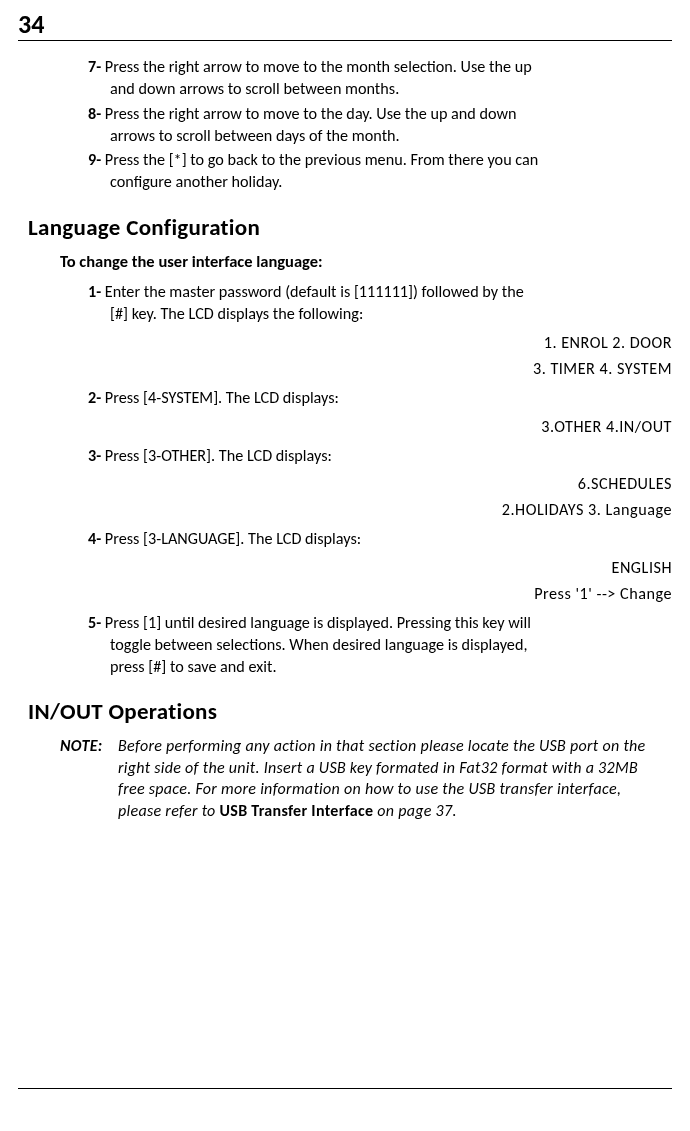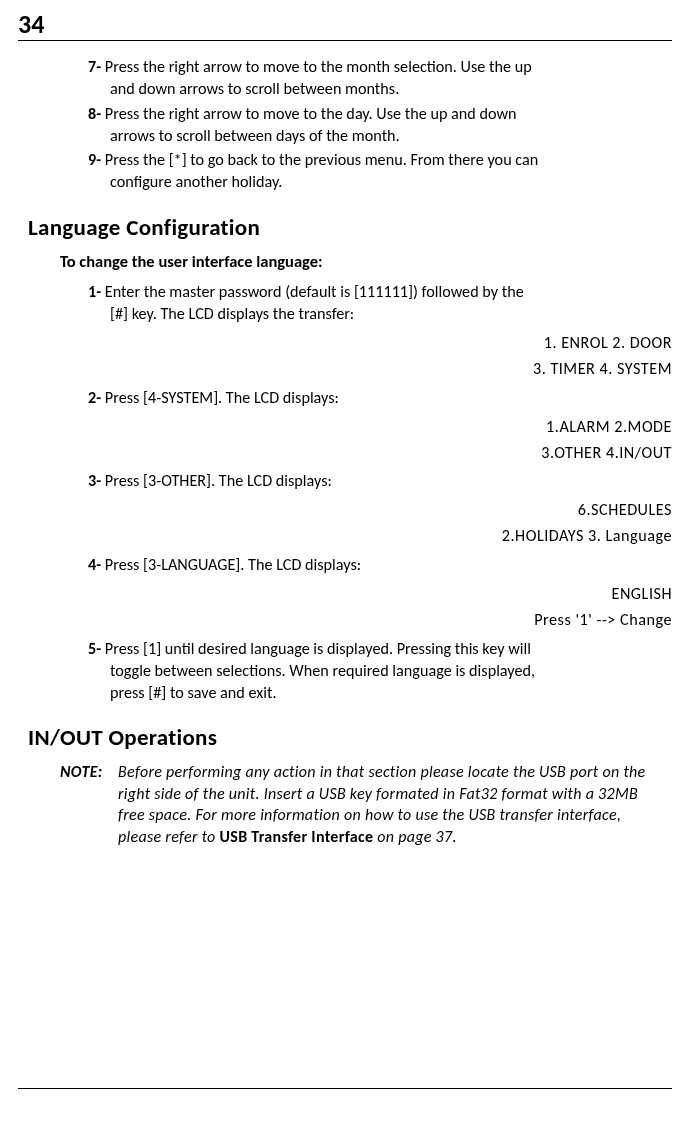--- a/index.html
+++ b/index.html
@@ -134,32 +134,31 @@
   </div>
 
   <div class="section-heading">Language Configuration</div>
   <div class="subheading">To change the user interface language:</div>
 
   <div class="step-list">
 
     <div class="step">
       <span class="step-num">1-</span>
       <span class="step-text">Enter the master password (default is [111111]) followed by the</span>
-      <span class="step-cont">[#] key. The LCD displays the transfer:</span>
+      <span class="step-cont">[#] key. The LCD displays the following:</span>
       <div class="lcd-block">
         <div class="lcd-line">1. ENROL    2. DOOR</div>
         <div class="lcd-line">3. TIMER    4. SYSTEM</div>
       </div>
     </div>
 
     <div class="step">
       <span class="step-num">2-</span>
       <span class="step-text">Press [4-SYSTEM]. The LCD displays:</span>
       <div class="lcd-block">
-        <div class="lcd-line">1.ALARM    2.MODE</div>
         <div class="lcd-line">3.OTHER    4.IN/OUT</div>
       </div>
     </div>
 
     <div class="step">
       <span class="step-num">3-</span>
       <span class="step-text">Press [3-OTHER]. The LCD displays:</span>
       <div class="lcd-block">
         <div class="lcd-line">6.SCHEDULES</div>
         <div class="lcd-line">2.HOLIDAYS     3. Language</div>
@@ -171,21 +170,21 @@
       <span class="step-text">Press [3-LANGUAGE]. The LCD displays:</span>
       <div class="lcd-block">
         <div class="lcd-line">ENGLISH</div>
         <div class="lcd-line">Press '1' --&gt; Change</div>
       </div>
     </div>
 
     <div class="step">
       <span class="step-num">5-</span>
       <span class="step-text">Press [1] until desired language is displayed. Pressing this key will</span>
-      <span class="step-cont">toggle between selections. When required language is displayed,</span>
+      <span class="step-cont">toggle between selections. When desired language is displayed,</span>
       <span class="step-cont">press [#] to save and exit.</span>
     </div>
 
   </div>
 
   <div class="section-heading">IN/OUT Operations</div>
 
   <div class="note-block">
     <span class="note-label">NOTE:</span>
     <span class="note-body">

